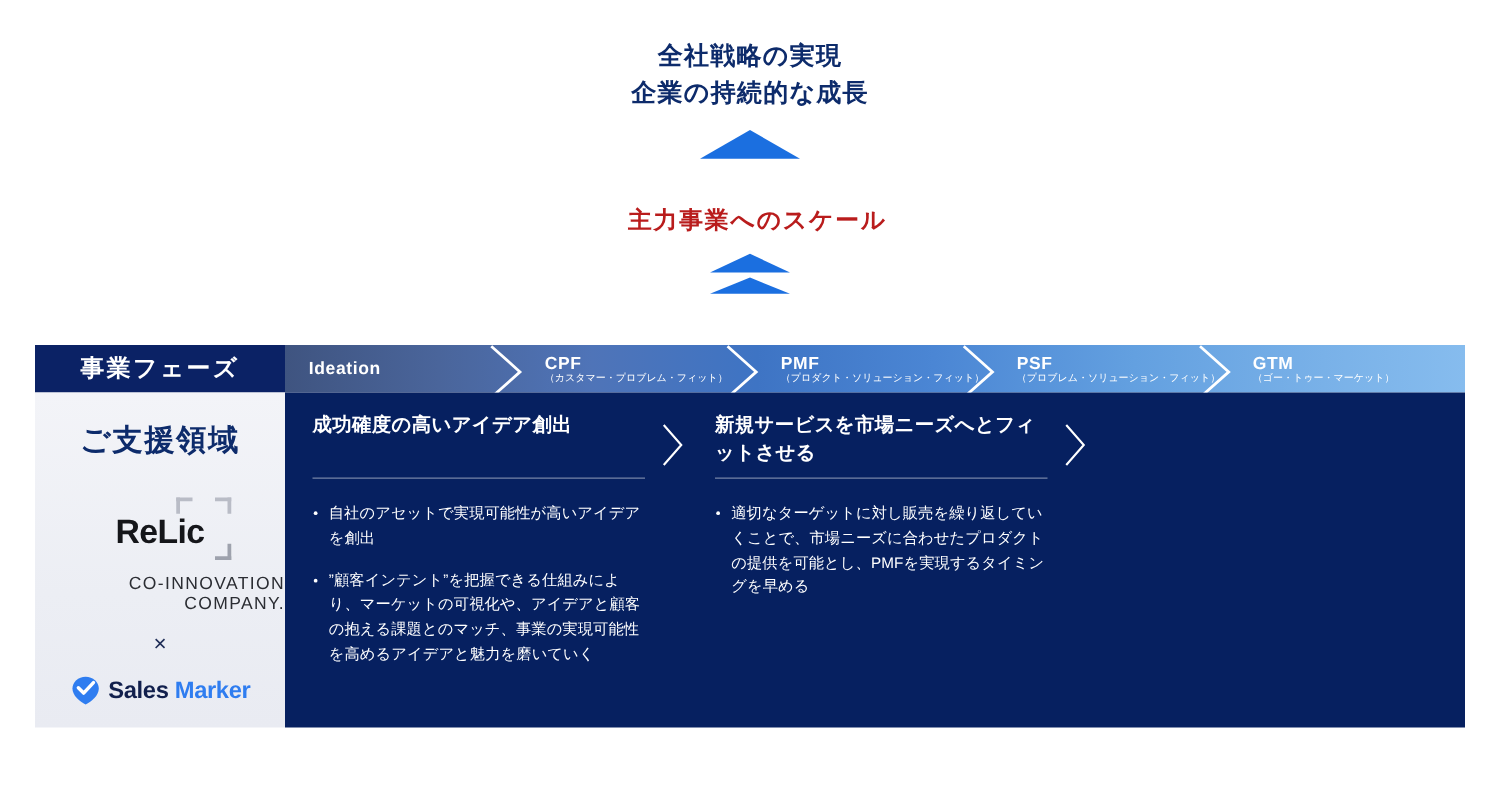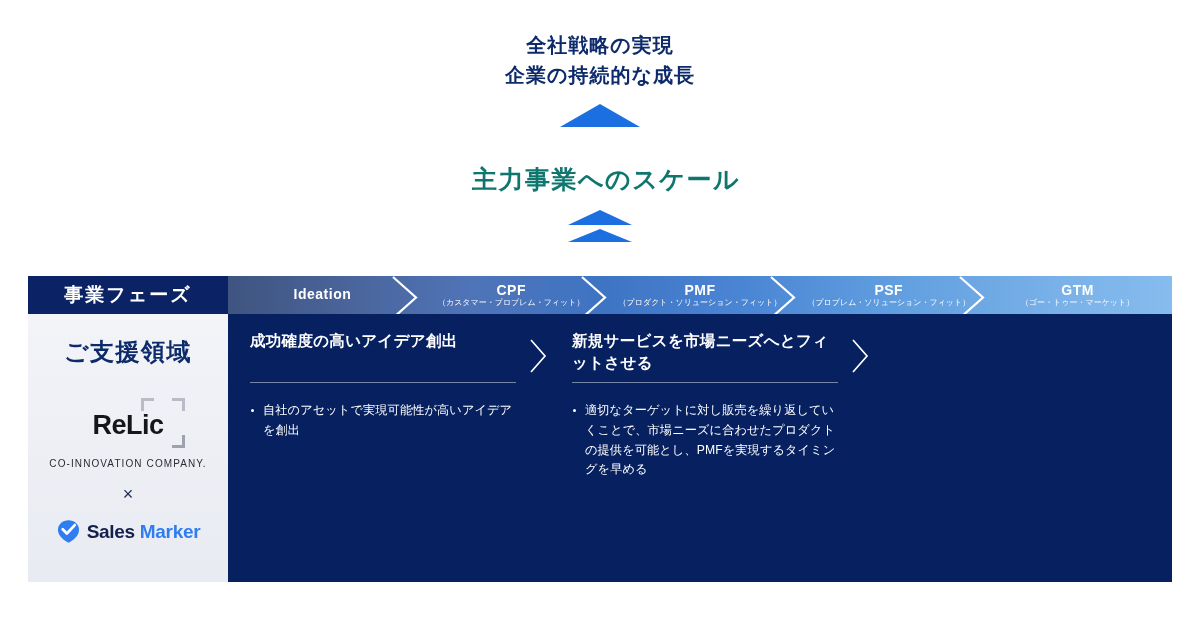--- a/index.html
+++ b/index.html
@@ -31,22 +31,22 @@
   .arrow-big {
     width: 0;
     height: 0;
     border-left: 40px solid transparent;
     border-right: 40px solid transparent;
     border-bottom: 23px solid #1b6fe0;
     margin: 14px auto 0 auto;
   }
 
   .subline {
-    color: #0f766e;
-    font-size: 25px;
+    color: #b91c1c;
+    font-size: 19px;
     font-weight: bold;
     letter-spacing: 1.5px;
     margin-top: 36px;
     padding-left: 12px;
   }
 
   .chev-stack {
     margin-top: 14px;
     display: flex;
     flex-direction: column;
@@ -111,25 +111,26 @@
         #86bcee 100%);
     display: flex;
     overflow: hidden;
   }
 
   .phase-cell {
     flex: 1;
     position: relative;
     display: flex;
     flex-direction: column;
-    align-items: center;
+    align-items: flex-start;
     justify-content: center;
     color: #ffffff;
     text-align: center;
     z-index: 2;
+    padding-left: 19px;
   }
   .phase-cell .p-main {
     font-size: 14px;
     font-weight: bold;
     letter-spacing: 0.5px;
     line-height: 1.05;
   }
   .phase-cell .p-sub {
     font-size: 8px;
     letter-spacing: 0;
@@ -199,21 +200,21 @@
   }
   .brk.tl { top: 4px; left: 88px; width: 13px; height: 13px;
             border-left: 3px solid #b9bcc6; border-top: 3px solid #b9bcc6; }
   .brk.tr { top: 4px; right: 18px; width: 13px; height: 13px;
             border-right: 3px solid #b9bcc6; border-top: 3px solid #b9bcc6; }
   .brk.br { bottom: 8px; right: 18px; width: 13px; height: 13px;
             border-right: 3px solid #9ea2ad; border-bottom: 3px solid #9ea2ad; }
 
   .relic-tag {
     margin-top: 2px;
-    font-size: 10px;
+    font-size: 14px;
     color: #2b2d33;
     letter-spacing: 1.1px;
     text-align: right;
   }
 
   .cross {
     margin-top: 16px;
     font-size: 18px;
     color: #1d2b55;
     line-height: 1;
@@ -399,20 +400,21 @@
       </div>
     </div>
 
     <div class="content">
 
       <div class="col c1">
         <div class="col-head">成功確度の高いアイデア創出</div>
         <div class="rule"></div>
         <ul class="bullets">
           <li>自社のアセットで実現可能性が高いアイデアを創出</li>
+          <li>”顧客インテント”を把握できる仕組みにより、マーケットの可視化や、アイデアと顧客の抱える課題とのマッチ、事業の実現可能性を高めるアイデアと魅力を磨いていく</li>
         </ul>
         <div class="col-sep" style="right:-11px;">
           <svg width="22" height="36" viewBox="0 0 22 36">
               <path d="M4 2 L18 18 L4 34" fill="none" stroke="#ffffff" stroke-width="1.7"></path>
             </svg>
         </div>
       </div>
 
       <div class="col c2">
         <div class="col-head">新規サービスを市場ニーズへとフィットさせる</div>

